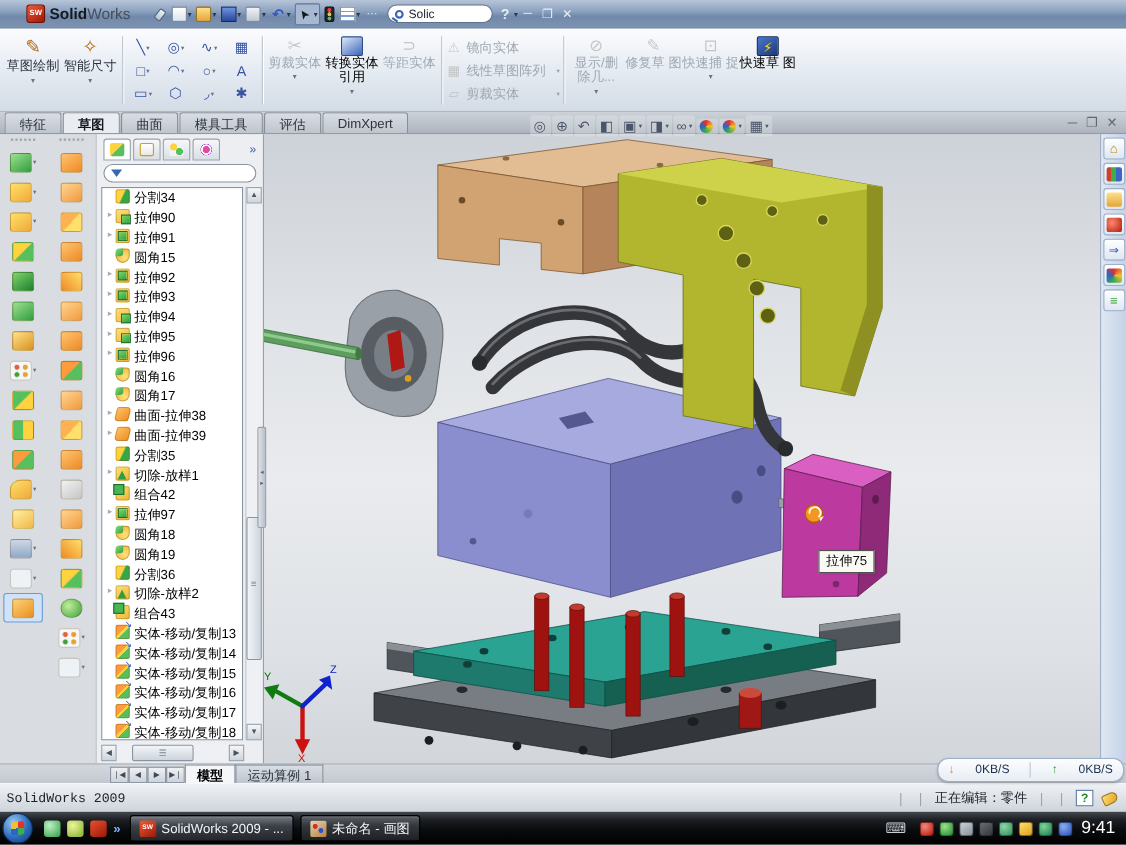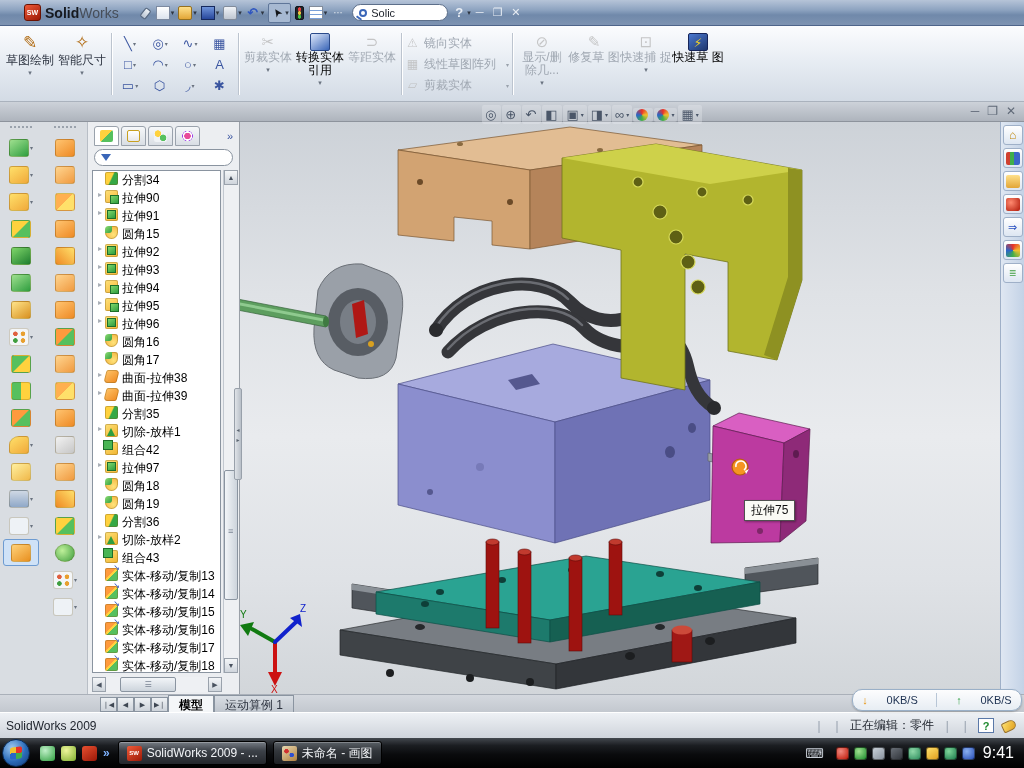--- a/index.html
+++ b/index.html
@@ -204,21 +204,21 @@
     border-top:1px solid #aab0b9;display:flex;align-items:flex-end;padding-left:100px;}
   .nav{width:17px;height:15px;background:linear-gradient(#eef1f4,#cdd3da);border:1px solid #8a94a0;
     font-size:7px;color:#3f4854;text-align:center;line-height:13px;}
   .mtab{font-size:12px;padding:1px 10px;border:1px solid #8a94a0;border-bottom:none;height:17px;}
   .mtab.active{background:#f4f6f8;font-weight:bold;}
   .mtab.idle{background:linear-gradient(#d9dee4,#bfc5cd);color:#2e3440;}
 
   
   #statusbar{left:0;top:712px;width:1024px;height:26px;background:linear-gradient(#eef1f5,#cfd4db);
     border-top:1px solid #fff;display:flex;align-items:center;font-size:12px;color:#1c212a;}
-  #sbleft{padding-left:6px;}
+  #sbleft{padding-left:6px;font-family:Liberation Mono, monospace;}
   #sbright{margin-left:auto;display:flex;align-items:center;gap:8px;padding-right:8px;}
   .sbsep{color:#9aa4b0;}
   #sbhelp{width:16px;height:15px;background:#fff;border:1px solid #5a78a8;color:#1f8a2f;font-weight:bold;
     text-align:center;line-height:14px;font-size:11px;}
   #sbtag{width:14px;height:10px;background:linear-gradient(135deg,#ffe06a,#e0a020);border:1px solid #9a7020;
     border-radius:2px 5px 5px 2px;transform:rotate(-25deg);}
 
   
   #netwidget{left:852px;top:689px;width:170px;height:22px;background:linear-gradient(#fdfdfe,#e7edf3);
     border:1px solid #9ab0c8;border-radius:10px;display:flex;align-items:center;justify-content:space-around;
@@ -471,20 +471,29 @@
 
       <div class="rmid on qk" data-name="rapid-sketch-button">
         <div class="mico" data-name="ribbon-button-icon">⚡</div>
         <div class="blab" data-name="ribbon-button-label">快速草 图</div>
         <div class="bcaret" data-name="dropdown-caret-icon"></div>
       </div>
     </div>
 </div>
 
 <div id="tabstrip" class="abs" data-name="command-manager-tabs">
+  <div style="display:flex">
+
+  <div class="rtab" data-name="ribbon-tab">特征</div>
+      <div class="rtab active" data-name="ribbon-tab">草图</div>
+      <div class="rtab" data-name="ribbon-tab">曲面</div>
+      <div class="rtab" data-name="ribbon-tab">模具工具</div>
+      <div class="rtab" data-name="ribbon-tab">评估</div>
+      <div class="rtab" data-name="ribbon-tab">DimXpert</div>
+    </div>
   <div id="docctl" data-name="document-window-controls">
 
   <span class="dc" data-name="doc-minimize-button">─</span>
       <span class="dc" data-name="doc-restore-button">❐</span>
       <span class="dc" data-name="doc-close-button">✕</span>
     </div>
 </div>
 
 <div id="leftbar" class="abs" data-name="left-feature-toolbars">
   <div class="vcol" style="left:2px" data-name="features-toolbar">

